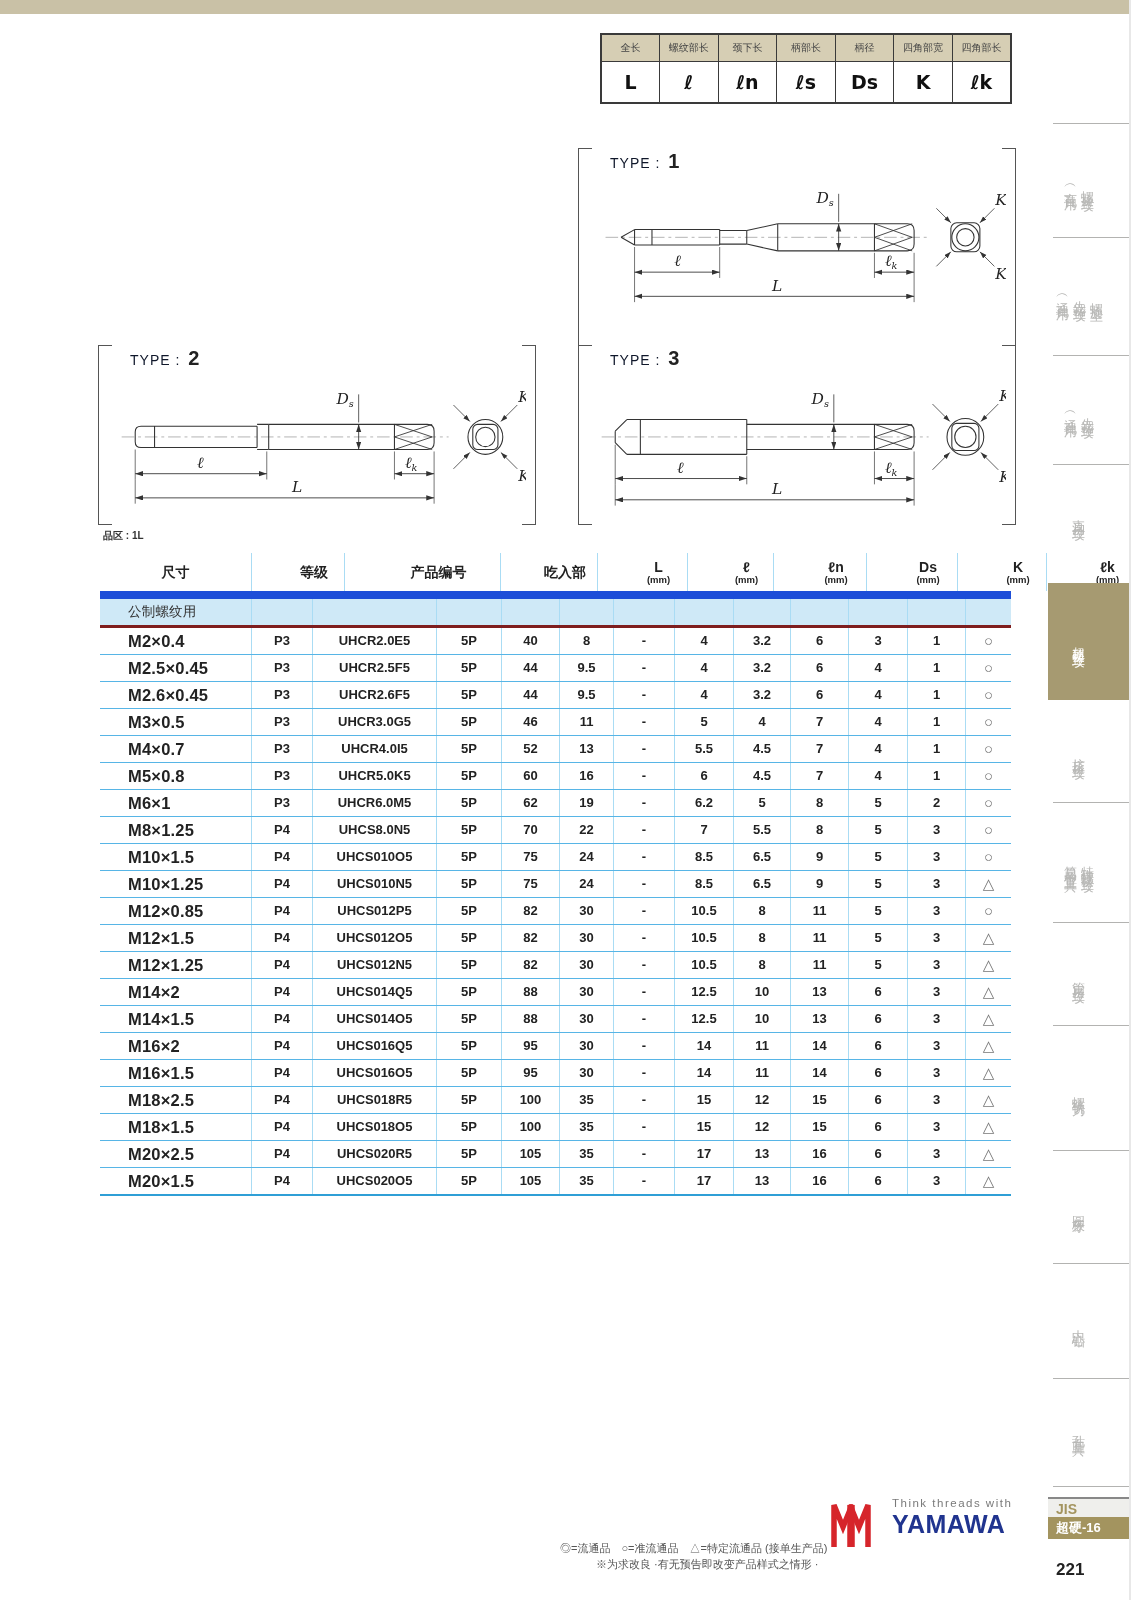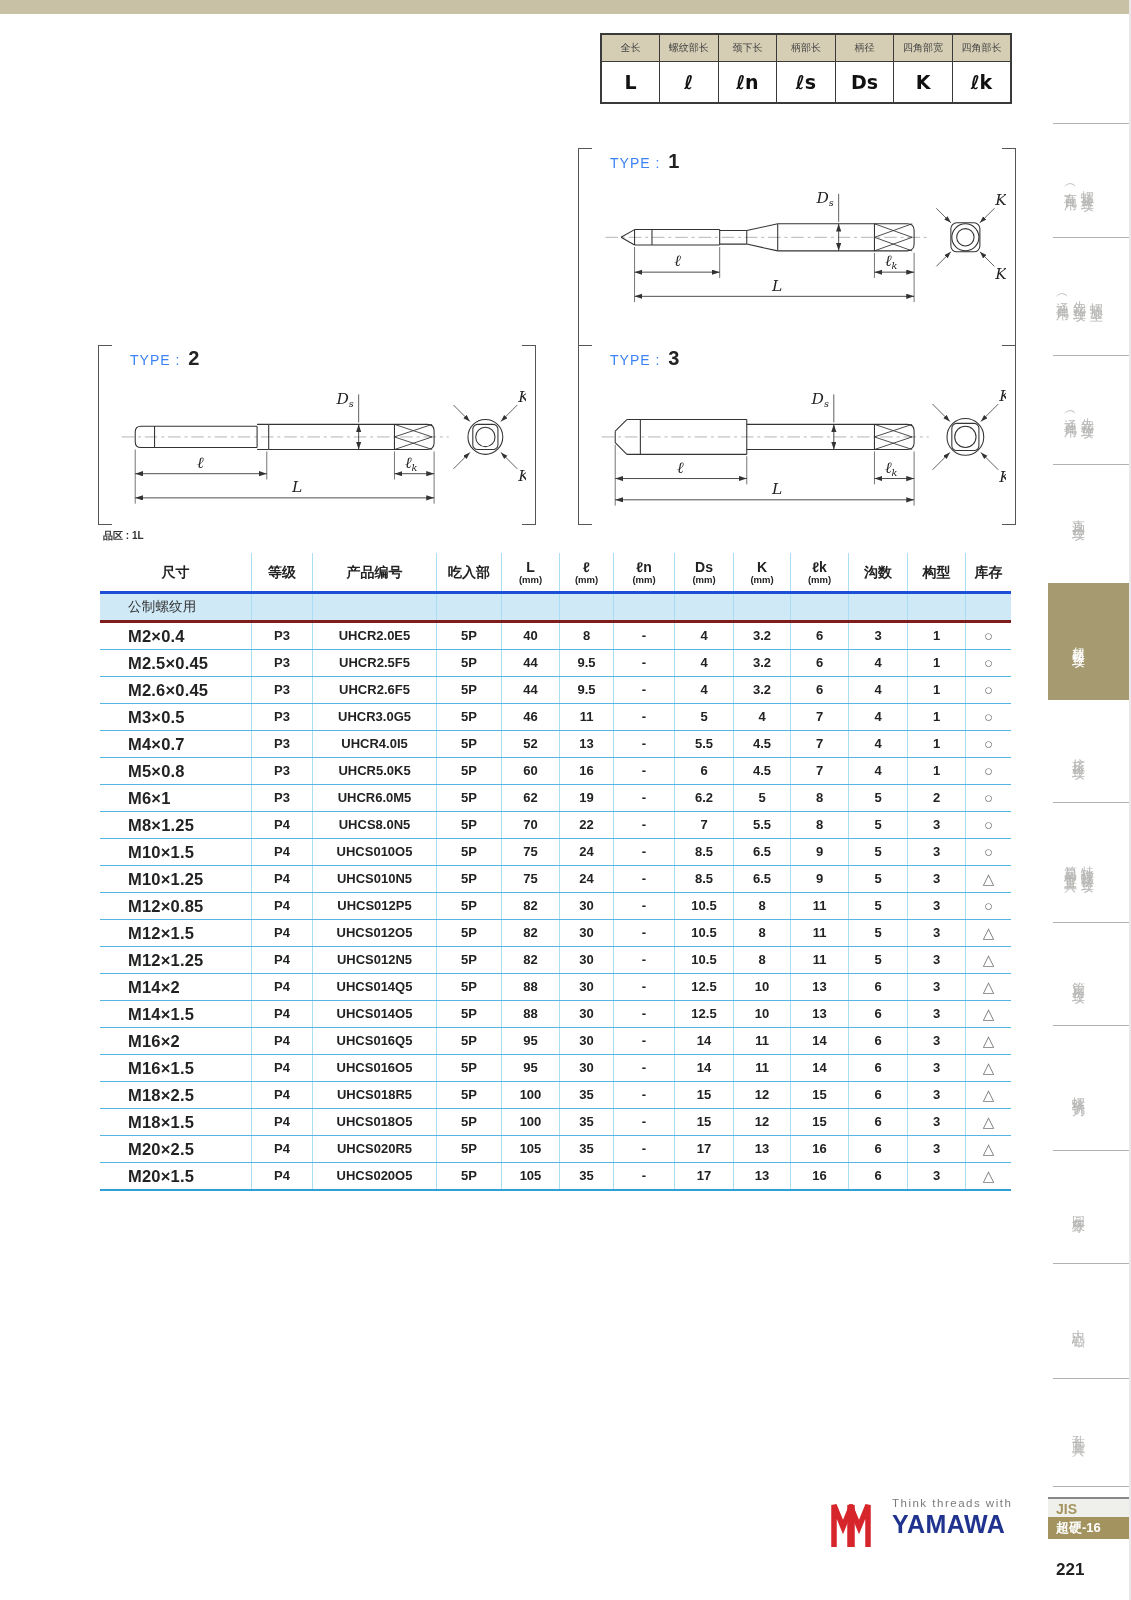--- a/index.html
+++ b/index.html
@@ -17,33 +17,33 @@
   
   .blk{position:absolute;}
   .blk .br-l,.blk .br-r{position:absolute;top:0;bottom:0;width:16px;}
   .blk .br-l{left:-14px;border-left:1.5px solid #555;}
   .blk .br-r{right:-10px;border-right:1.5px solid #555;}
   .blk .br-l::before,.blk .br-l::after{content:"";position:absolute;left:0;width:13px;border-top:1.5px solid #555;}
   .blk .br-r::before,.blk .br-r::after{content:"";position:absolute;right:0;width:13px;border-top:1.5px solid #555;}
   .blk .br-l::before,.blk .br-r::before{top:0;}
   .blk .br-l::after,.blk .br-r::after{bottom:0;}
   .ttl{position:absolute;left:18px;top:2px;white-space:nowrap;}
-  .tp{font-size:14px;letter-spacing:1px;color:#3b82f6;}
+  .tp{font-size:14px;letter-spacing:1px;color:#0f172a;}
   .tn{font-size:20px;font-weight:bold;margin-left:3px;}
   .dsvg{position:absolute;left:0;top:0;width:100%;height:100%;}
   .dim{font-family:"DejaVu Serif",serif;font-style:italic;font-size:16px;fill:#222;}
   .dimsub{font-size:10px;}
 
   
   .series{position:absolute;left:103px;top:529px;font-size:10px;font-weight:600;color:#333;}
 
   
   .mtable{position:absolute;left:100px;top:553px;width:911px;
           --cols:152px 61px 124px 65px 58px 54px 61px 59px 57px 58px 59px 58px 45px;}
-  .t-head{display:grid;grid-template-columns:var(--cols);height:38px;border-bottom:3px solid #1d4ed8;}
+  .t-head{display:grid;grid-template-columns:var(--cols);height:38px;border-bottom:8px solid #1d4ed8;gap:32px;}
   .hcell{display:flex;flex-direction:column;align-items:center;justify-content:center;
          border-right:1px solid #aadcf4;font-weight:bold;color:#222;}
   .hcell:last-child{border-right:none;}
   .hl{font-size:14px;line-height:15px;}
   .hu{font-size:9.5px;line-height:10px;}
   .trow{display:grid;grid-template-columns:var(--cols);height:26px;line-height:26px;border-bottom:1px solid #57b5e6;}
   .trow:last-child{border-bottom:2px solid #2f9fd6;}
   .trow.section{background:#cfe9f7;border-bottom:3px solid #7f1d1d;}
   .trow.section .tcell{font-weight:500;font-size:13.5px;color:#333;}
   .tcell{border-right:1px solid #aadcf4;text-align:center;font-size:13px;font-weight:bold;color:#222;overflow:hidden;}
@@ -683,20 +683,24 @@
       <div class="ssep" style="top: 1025px;"></div>
       <div class="ssep" style="top: 1150px;"></div>
       <div class="ssep" style="top: 1263px;"></div>
       <div class="ssep" style="top: 1378px;"></div>
       <div class="ssep" style="top: 1486px;"></div>
     </div>
   <div class="jis">JIS</div>
   <div class="code">超硬-16</div>
   <div class="pagenum">221</div>
 
+  <div class="fnotes">
+    <div class="n1">◎=流通品　○=准流通品　△=特定流通品 (接单生产品)</div>
+    <div class="n2">※为求改良 ·有无预告即改变产品样式之情形 ·</div>
+  </div>
   <div class="brand">
     <svg width="42" height="52" viewBox="0 0 42 52">
       <g stroke="#d6252b" stroke-width="5.5" fill="none">
         <path d="M4,50 V8 L13,30 L22,8 V50"></path>
         <path d="M20,50 V8 L29,30 L38,8 V50"></path>
       </g>
     </svg>
     <div class="brand-text">
       <div class="tagline">Think threads with</div>
       <div class="wordmark">YAMAWA</div>

